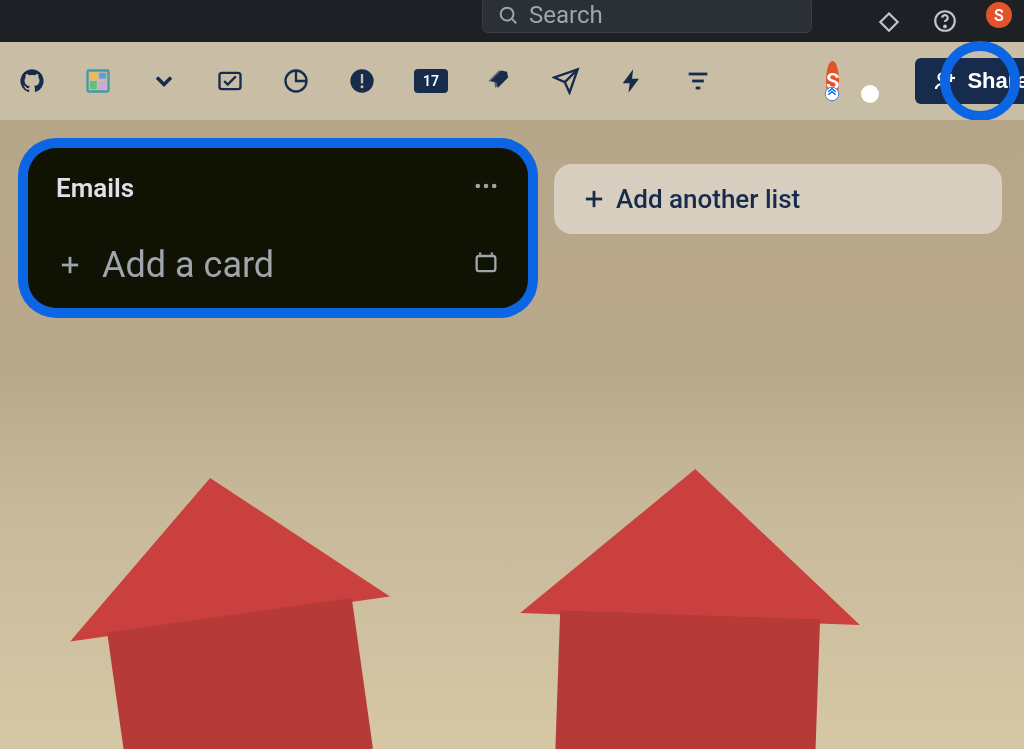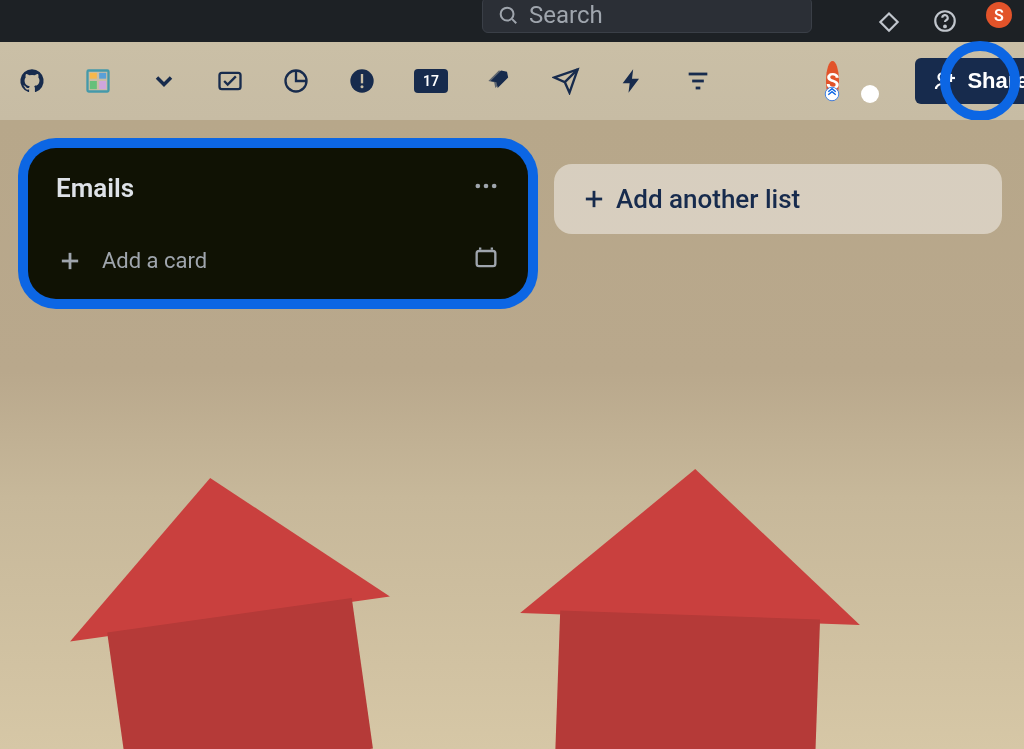--- a/index.html
+++ b/index.html
@@ -123,21 +123,21 @@
     box-shadow: 0 0 0 10px #0c66e4;
   }
   .list-header {
     display:flex; align-items:center; justify-content:space-between;
     margin-bottom: 40px;
   }
   .list-title { font-size:26px; font-weight:600; color:#dee2e8; }
   .list-menu { color:#9fa5ad; }
   .add-card-row {
     display:flex; align-items:center; justify-content:space-between;
-    color:#9fa5ad; font-size:22px;
+    color:#9fa5ad; font-size:36px;
   }
   .add-card-btn { display:flex; align-items:center; gap:18px; cursor:pointer; }
   .add-card-btn svg { width:28px; height:28px; }
   .template-icon svg { width:28px; height:28px; stroke:#9fa5ad; }
 
   .add-list {
     position:absolute; left: 554px; top: 44px;
     width: 448px; height: 70px; background: rgba(255,255,255,0.45);
     border-radius:18px; display:flex; align-items:center; gap:8px;
     padding: 0 26px; color:#172b4d; font-size:26px; font-weight:500;

